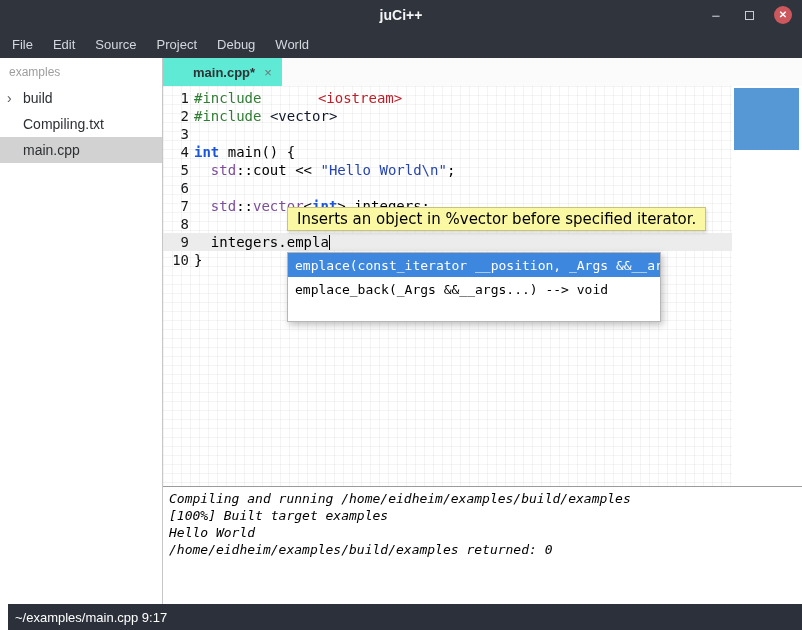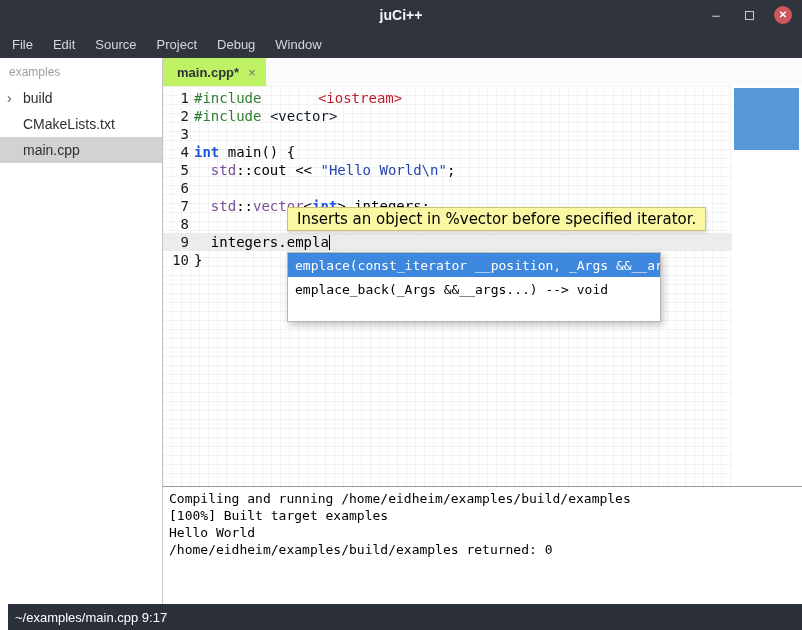--- a/index.html
+++ b/index.html
@@ -26,21 +26,21 @@
   .sidebar { width:163px; flex:0 0 auto; background:#fff; border-right:1px solid #c6c6c6; }
   .side-header { color:#9e9e9e; font-size:12px; padding:7px 9px 6px 9px; }
   .tree-row { height:26px; display:flex; align-items:center; padding-left:7px; font-size:14px; color:#2c2f33; }
   .expander { width:16px; flex:0 0 auto; color:#5a5a5a; font-size:14px; line-height:14px; }
   .tree-label { white-space:nowrap; }
 
   .right { flex:1; display:flex; flex-direction:column; min-width:0; }
 
   
   .tabbar { height:28px; flex:0 0 auto; display:flex; align-items:stretch; background:#fbfbfb; }
-  .tab { background:#bef264; display:flex; align-items:center; gap:9px; padding:0 10px 0 14px; font-size:13px; font-weight:bold; color:#2e3436; }
+  .tab { background:#5eead4; display:flex; align-items:center; gap:9px; padding:0 10px 0 30px; font-size:13px; font-weight:bold; color:#2e3436; }
   .tabclose { color:#6f7478; font-weight:normal; font-size:13px; }
 
   
   .editor { position:relative; flex:1; background:#fff; overflow:hidden;
     font-family:"DejaVu Sans Mono", monospace; }
   .editor::before { content:""; position:absolute; left:0; top:0; bottom:0; right:70px;
     background-image:
       linear-gradient(to right, rgba(40,40,40,0.05) 1px, transparent 1px),
       linear-gradient(to bottom, rgba(40,40,40,0.05) 1px, transparent 1px);
     background-size:9px 9px; }
@@ -59,21 +59,21 @@
     box-shadow:1px 2px 3px rgba(0,0,0,0.15); }
   .completion { position:absolute; left:124px; top:166px; width:374px; height:70px; z-index:6;
     background:#fff; border:1px solid #b6b6b6; box-shadow:2px 3px 7px rgba(0,0,0,0.25);
     font-size:13px; }
   .comp-row { height:24px; display:flex; align-items:center; padding:0 7px; color:#000; white-space:nowrap; overflow:hidden; }
   .comp-row.sel { color:#fff; }
 
   
   .terminal { height:118px; flex:0 0 auto; background:#fff; border-top:1px solid #9b9b9b;
     font-family:"DejaVu Sans Mono", monospace; font-size:13px; color:#000; padding:4px 6px; }
-  .term-line { height:17px; white-space:pre; }
+  .term-line { height:17px; white-space:pre;font-style:italic; }
 
   
   .statusbar { height:26px; flex:0 0 auto; display:flex; align-items:center; padding-left:7px;
     background:#2b303b; color:#fff; font-size:13px;margin-left:8px; }
 </style>
 </head>
 <body>
 
 <div class="window">
 
@@ -87,35 +87,35 @@
       <span class="ctl ctl-close" style="background: rgb(204, 87, 93);">✕</span>
     </div>
   </div>
 
   <div class="menubar" id="menubar" style="background: rgb(47, 52, 61);">
       <span class="menu-item">File</span>
       <span class="menu-item">Edit</span>
       <span class="menu-item">Source</span>
       <span class="menu-item">Project</span>
       <span class="menu-item">Debug</span>
-      <span class="menu-item">Window</span>
+      <span class="menu-item">World</span>
     </div>
 
   <div class="main">
 
     <div class="sidebar">
       <div class="side-header">examples</div>
       <div id="tree">
           <div class="tree-row">
             <span class="expander">›</span>
             <span class="tree-label">build</span>
           </div>
           <div class="tree-row">
             <span class="expander"></span>
-            <span class="tree-label">CMakeLists.txt</span>
+            <span class="tree-label">Compiling.txt</span>
           </div>
           <div class="tree-row" style="background: rgb(210, 210, 210);">
             <span class="expander"></span>
             <span class="tree-label">main.cpp</span>
           </div>
         </div>
     </div>
 
     <div class="right">
 

